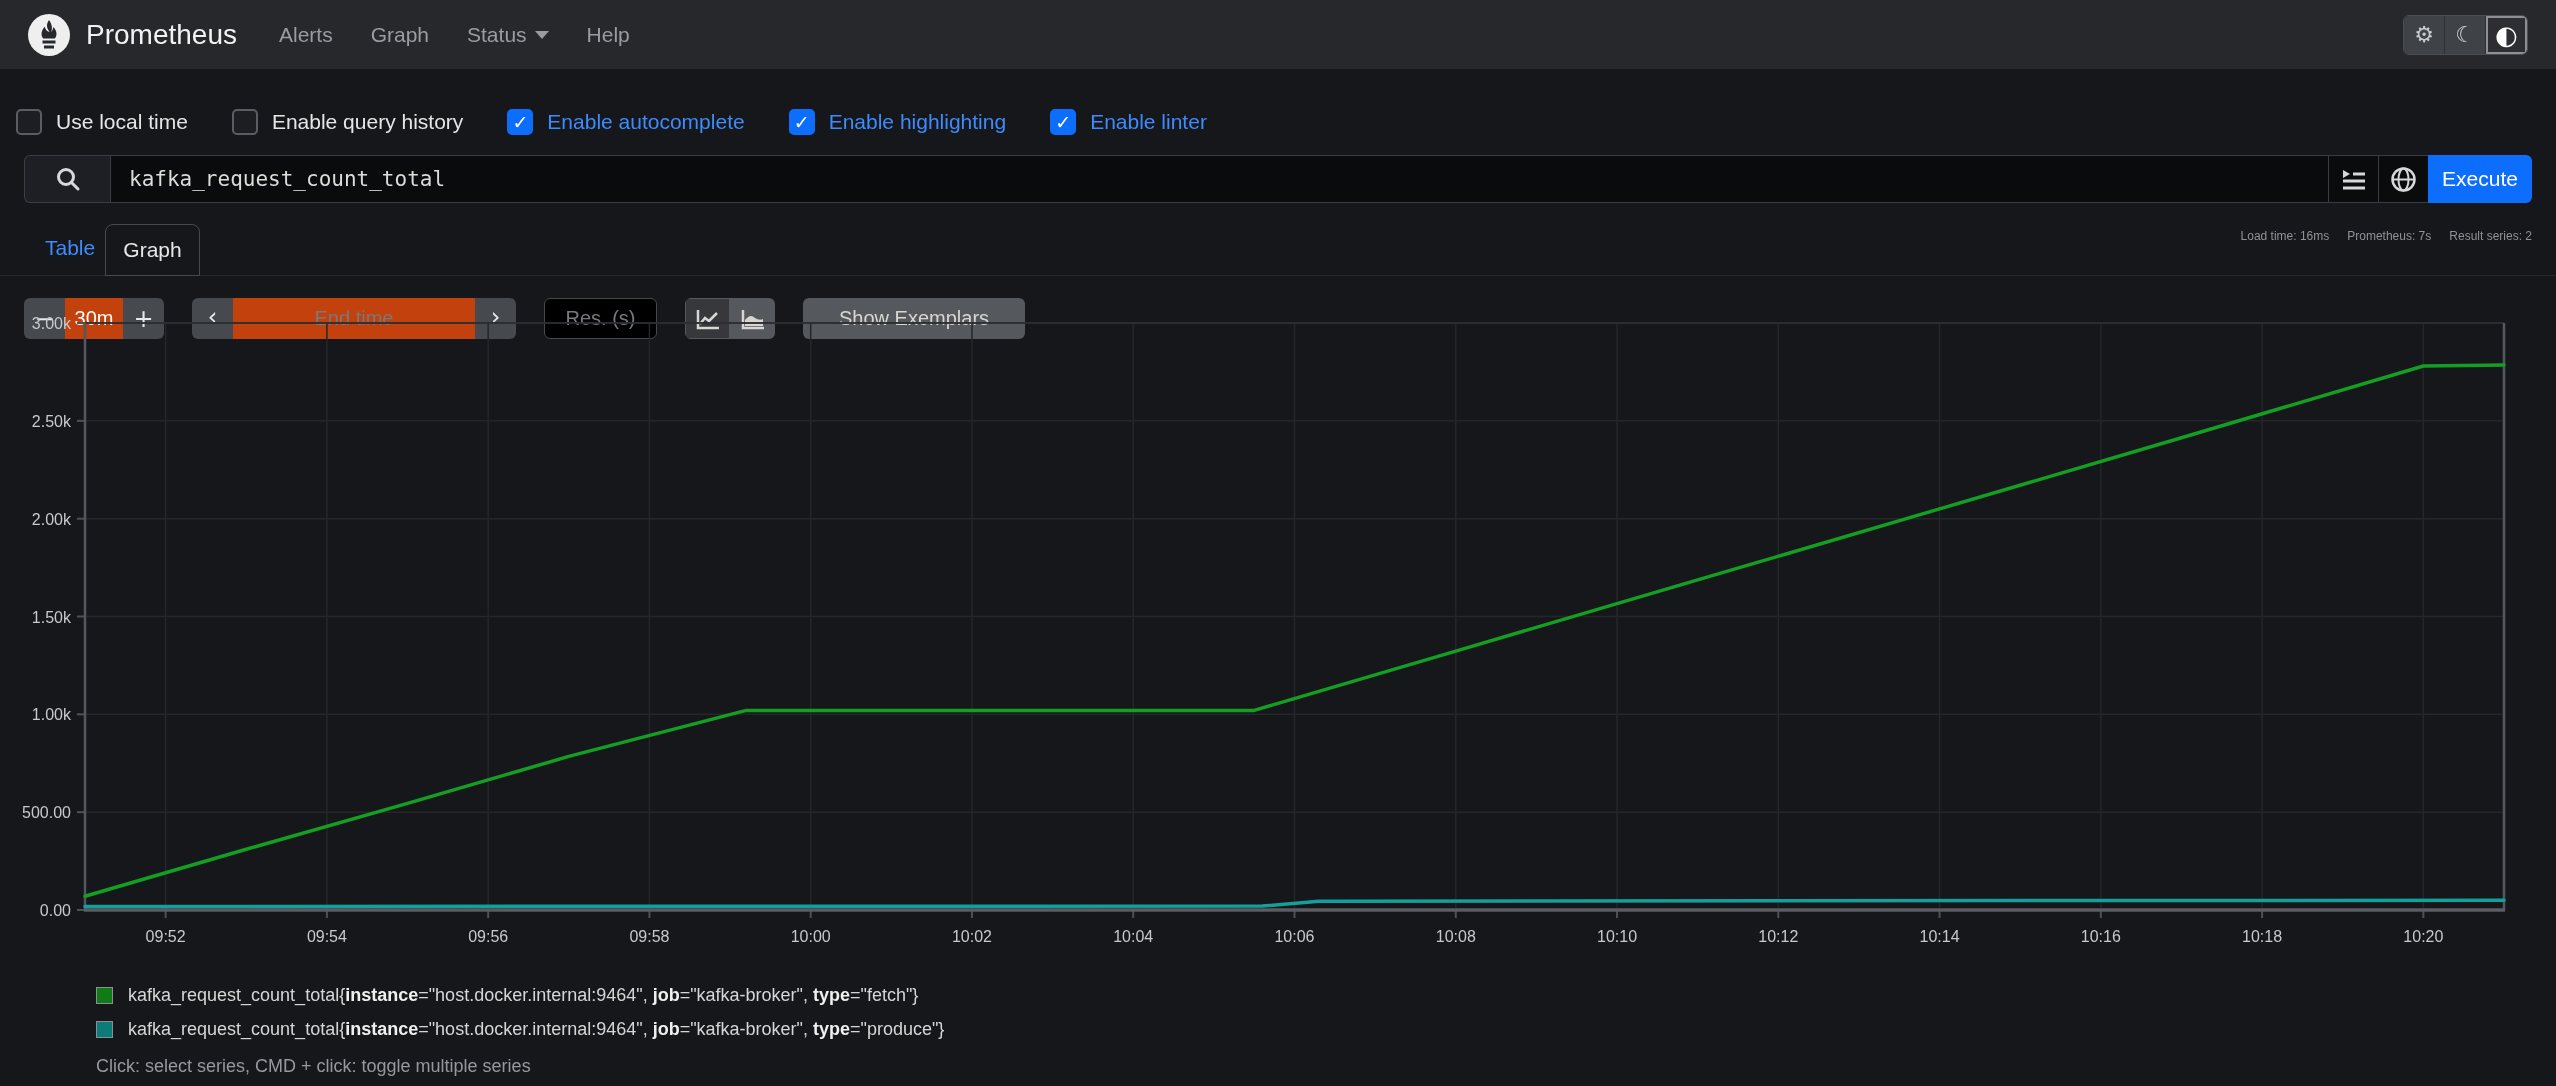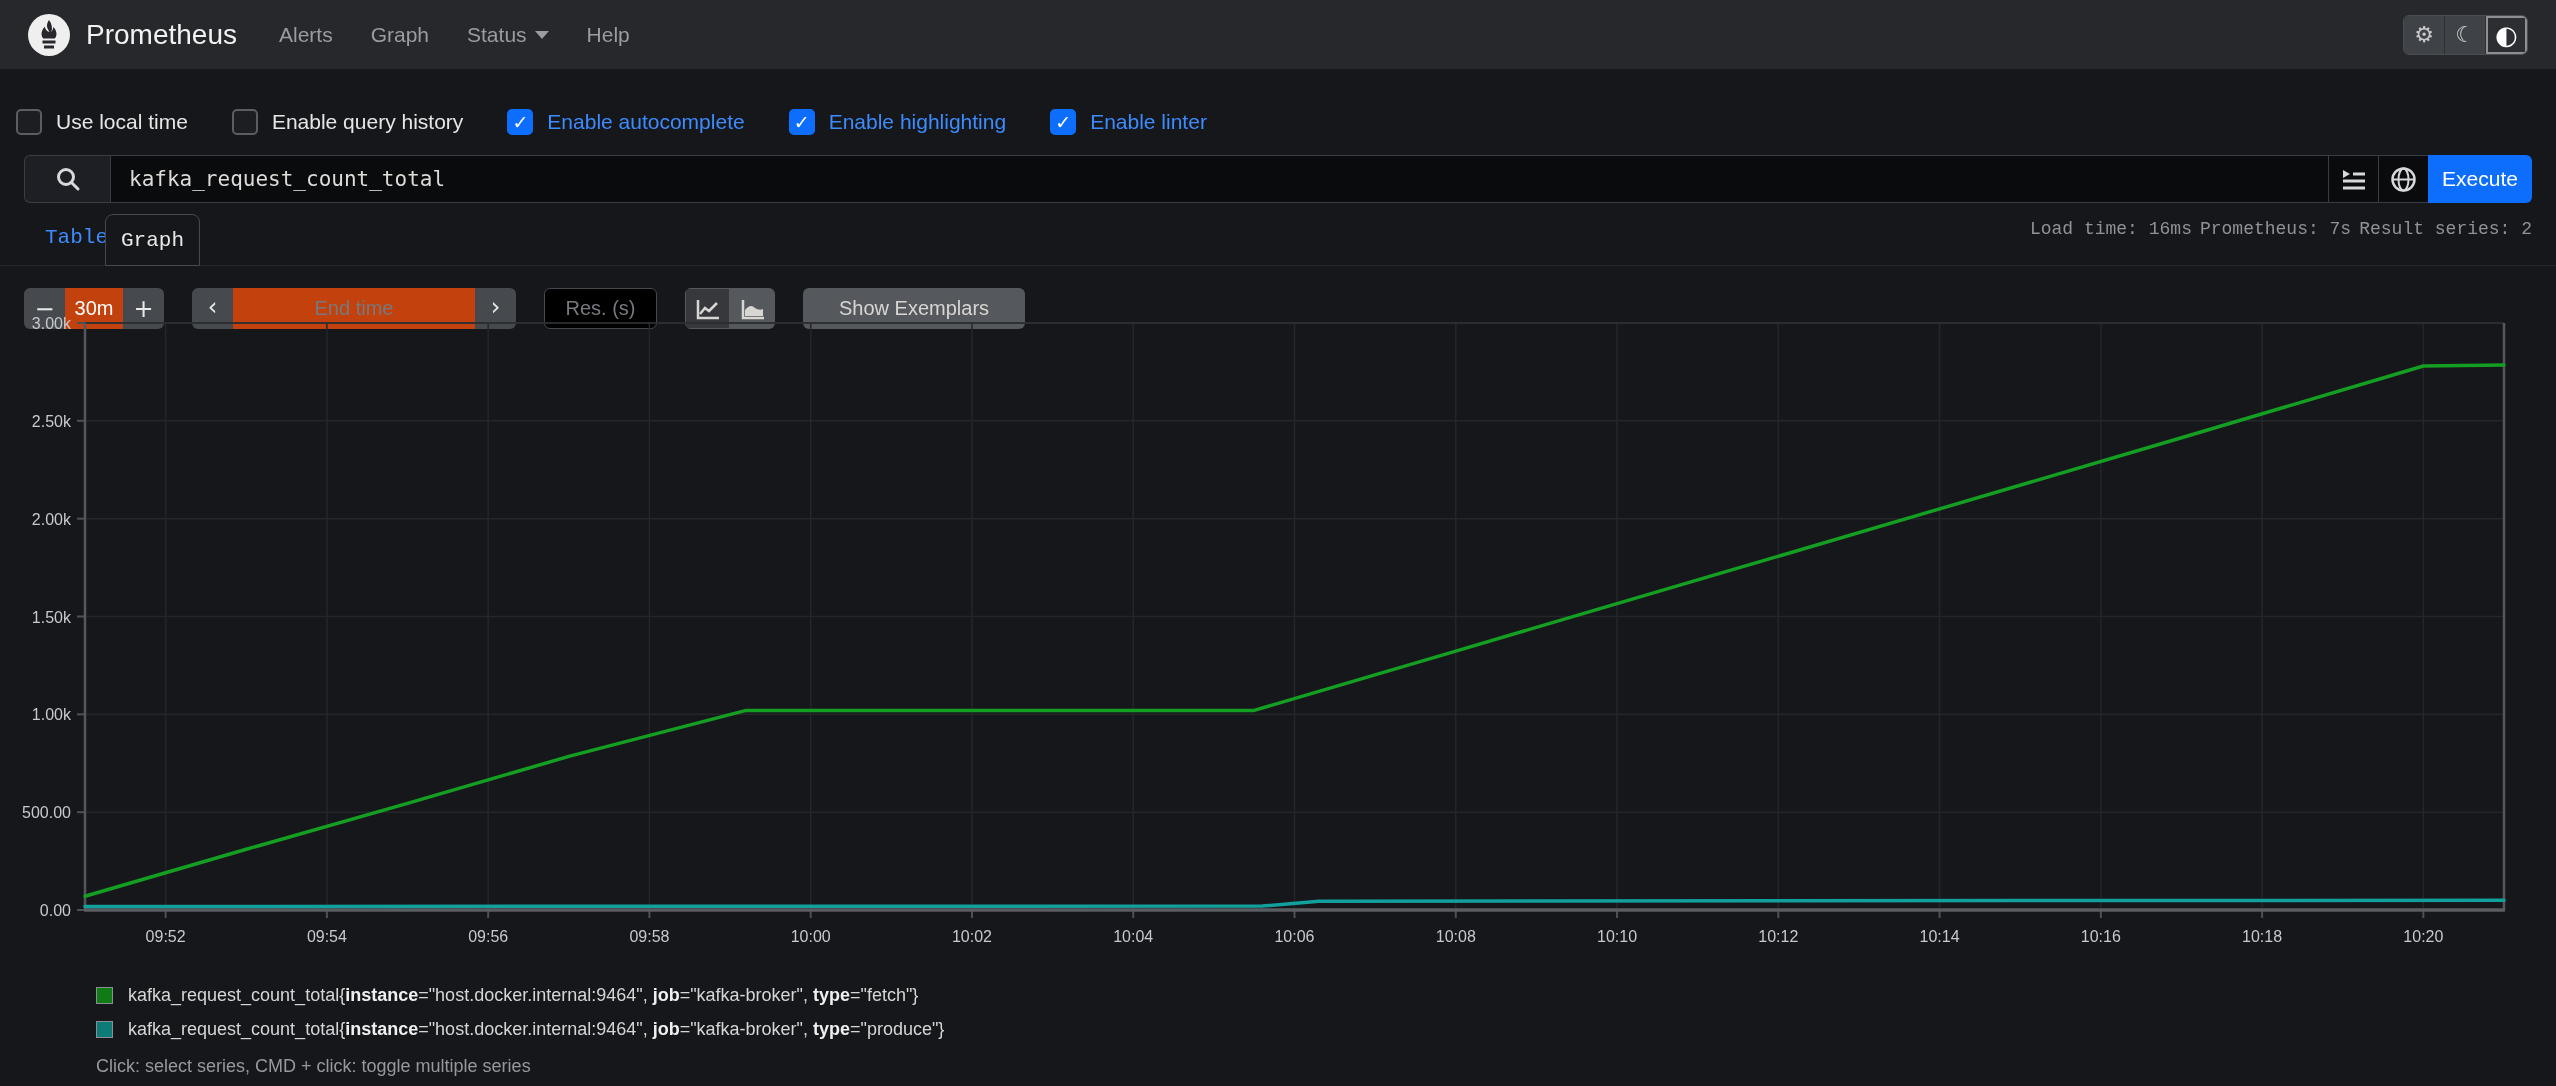--- a/index.html
+++ b/index.html
@@ -28,25 +28,25 @@
   .opt.checked .opt-label { color:#3d8bfd; }
 
   
   .query-row { display:flex; margin:0 24px; height:48px; }
   .q-addon { width:86px; background:#1d1f24; border:1px solid #3a3d43; border-right:none; border-radius:6px 0 0 6px; display:flex; align-items:center; justify-content:center; }
   .q-input { flex:1; background:#0a0b0d; border:1px solid #3a3d43; border-right:none; color:#dddcd9; font-family:"DejaVu Sans Mono",monospace; font-size:21px; padding:0 18px; outline:none; }
   .q-btn { width:50px; background:#0a0b0d; border:1px solid #3a3d43; border-right:none; display:flex; align-items:center; justify-content:center; cursor:pointer; }
   .exec-btn { width:104px; background:#0d6efd; color:#fff; font-size:21px; border:none; border-radius:0 6px 6px 0; cursor:pointer; font-family:"Liberation Sans",sans-serif; }
 
   
-  .tabs-row { position:relative; height:74px; margin-top:11px;font-family:Liberation Mono, monospace; }
+  .tabs-row { position:relative; height:74px; margin-top:21px; }
   .tabs-hairline { position:absolute; left:0; right:0; top:51px; height:1px; background:#26282d; }
   .tab-table { position:absolute; left:45px; top:12px; font-size:21px; color:#3d8bfd; cursor:pointer; }
   .tab-graph { position:absolute; left:105px; top:0; width:95px; height:52px; border:1px solid #46494e; border-radius:8px 8px 0 0; background:#15171b; color:#e8e8e8; font-size:21px; display:flex; align-items:center; justify-content:center; cursor:pointer; z-index:2; }
-  .stats { position:absolute; right:24px; top:5px; display:flex; gap:8px; font-size:18px; color:#909297; }
+  .stats { position:absolute; right:24px; top:5px; display:flex; gap:18px; font-size:12px; color:#909297; }
 
   
   .controls-row { display:flex; align-items:center; gap:28px; margin-left:24px; height:41px; }
   .btn-gray { background:#46494e; border:none; color:#e8e8e8; cursor:pointer; display:flex; align-items:center; justify-content:center; font-family:"DejaVu Sans",sans-serif; }
   .grp { display:flex; border-radius:6px; overflow:hidden; height:41px; }
   .grp .btn-gray { width:41px; height:41px; font-size:24px; }
   .blk-input { background:#c2410c; border:none; color:#fff; font-size:20px; text-align:center; outline:none; height:41px; font-family:"Liberation Sans",sans-serif; }
   .blk-input::placeholder { color:#77797e; }
   .in-range { width:58px; }
   .in-endtime { width:242px; }

